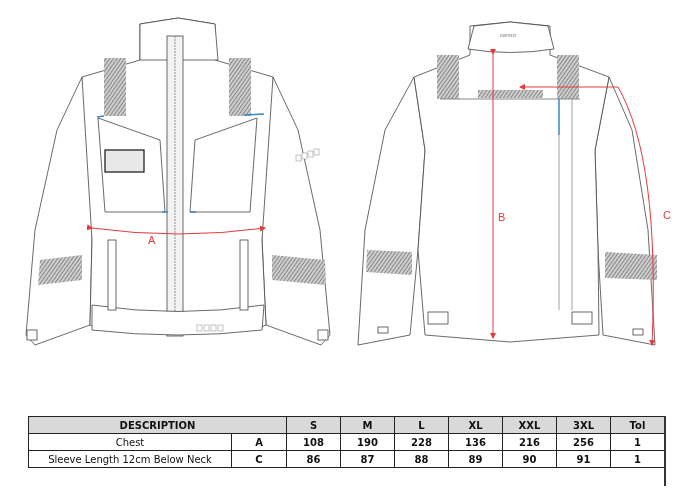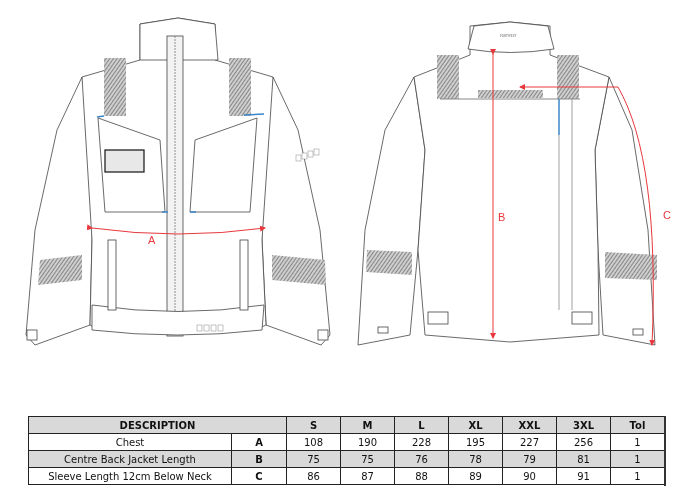--- a/index.html
+++ b/index.html
@@ -6,21 +6,21 @@
   body { width:700px; height:500px; position:relative; overflow:hidden; font-family:"Liberation Sans", sans-serif; }
   .drawing { position:absolute; left:0; top:0; width:700px; height:395px; }
   .dim-label { position:absolute; color:#e8383d; font-size:11px; font-family:"Liberation Sans", sans-serif; }
   .brand-label { position:absolute; font-size:3px; color:#555; font-family:"Liberation Serif", serif; letter-spacing:0.1px; }
   table.spec { position:absolute; left:28px; top:416px; border-collapse:collapse; font-family:"DejaVu Sans", sans-serif; font-size:10px; color:#111; }
   table.spec td, table.spec th { border:1.5px solid #222; height:16px; padding:0; text-align:center; line-height:15px; }
   table.spec th { background:#d9d9d9; font-weight:bold; }
   table.spec tr.shade td { background:#d9d9d9; }
   table.spec td.desc { font-weight:normal; width:202px;margin-left:24px; }
   table.spec td.code { font-weight:bold; width:54px; }
-  table.spec td.val { font-weight:normal; width:53px; }
+  table.spec td.val { font-weight:bold; width:53px; }
   table.spec th.hdesc { width:257px; }
   .shadow { position:absolute; left:664px; top:416px; width:2px; height:70px; background:#333; }
 </style>
 </head>
 <body>
 
 <svg class="drawing" viewBox="0 0 700 395" xmlns="http://www.w3.org/2000/svg">
   <defs>
     <pattern id="hatch" width="3" height="3" patternUnits="userSpaceOnUse" patternTransform="rotate(35)">
       <rect width="3" height="3" fill="#cfcfcf"></rect>
@@ -124,34 +124,23 @@
     <th class="val">XXL</th>
     <th class="val">3XL</th>
     <th class="val">Tol</th>
   </tr>
   <tr>
     <td class="desc">Chest</td>
     <td class="code">A</td>
     <td class="val">108</td>
     <td class="val">190</td>
     <td class="val">228</td>
-    <td class="val">195</td>
-    <td class="val">227</td>
+    <td class="val">136</td>
+    <td class="val">216</td>
     <td class="val">256</td>
-    <td class="val">1</td>
-  </tr>
-  <tr class="shade">
-    <td class="desc">Centre Back Jacket Length</td>
-    <td class="code">B</td>
-    <td class="val">75</td>
-    <td class="val">75</td>
-    <td class="val">76</td>
-    <td class="val">78</td>
-    <td class="val">79</td>
-    <td class="val">81</td>
     <td class="val">1</td>
   </tr>
   <tr>
     <td class="desc">Sleeve Length 12cm Below Neck</td>
     <td class="code">C</td>
     <td class="val">86</td>
     <td class="val">87</td>
     <td class="val">88</td>
     <td class="val">89</td>
     <td class="val">90</td>

